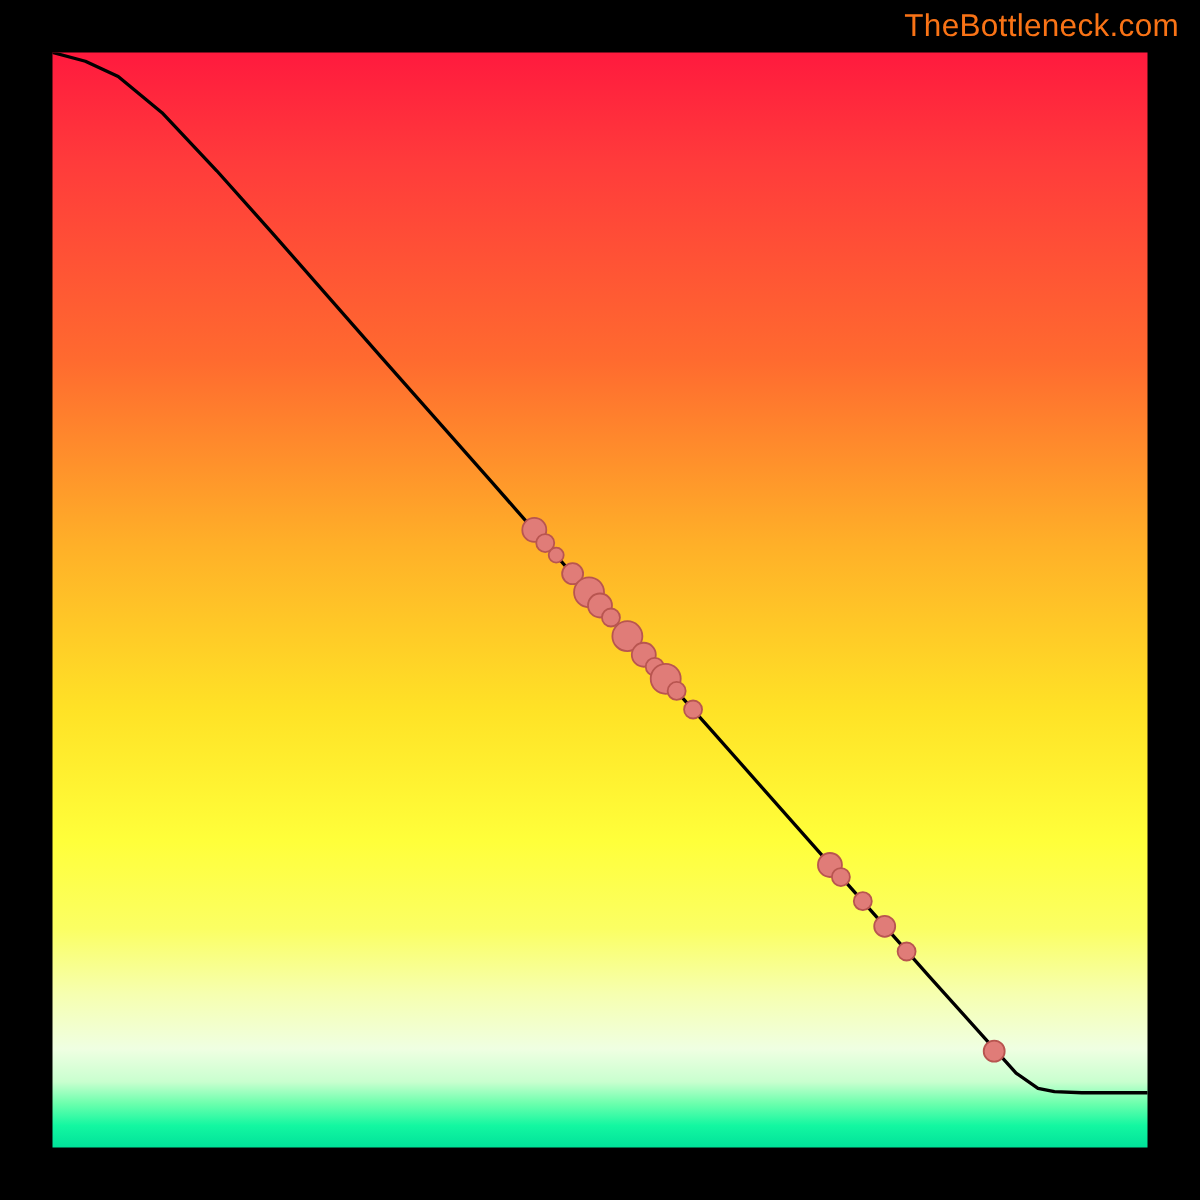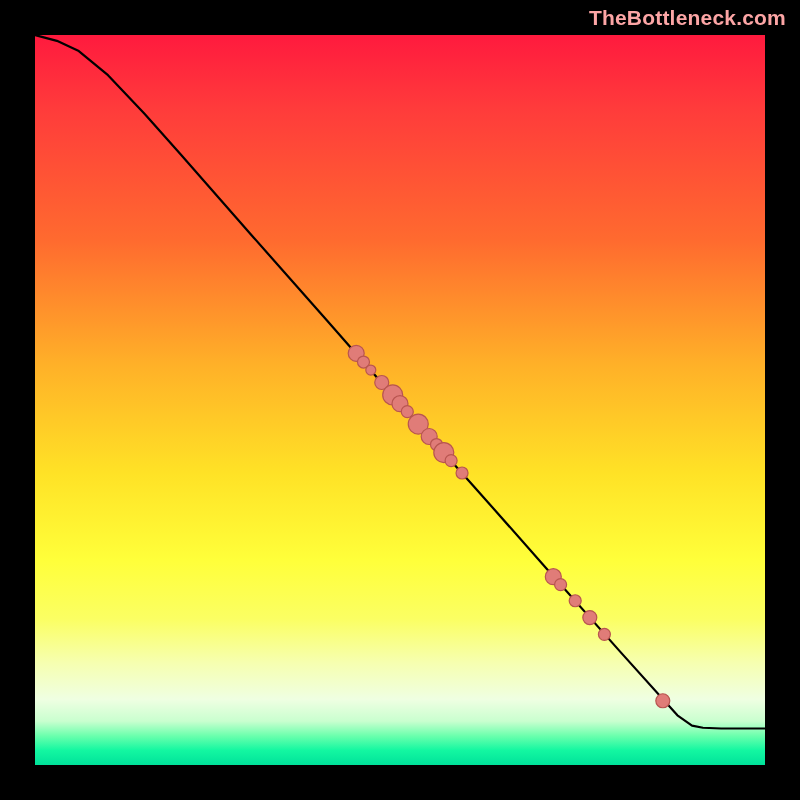--- a/index.html
+++ b/index.html
@@ -57,23 +57,23 @@
   }
   .dot {
     fill: #e07c78;
     stroke: #b85550;
     stroke-width: 1.2;
   }
   .watermark {
     position: absolute;
     top: 6px;
     right: 14px;
-    color: #fca5a5;
+    color: #f97316;
     font-size: 21px;
-    font-weight: 700;
+    font-weight: 400;
     letter-spacing: 0.2px;
     user-select: none;
   }
 </style>
 </head>
 <body>
 
 <div class="stage">
   <div class="watermark">TheBottleneck.com</div>
   <div class="plot-area">

